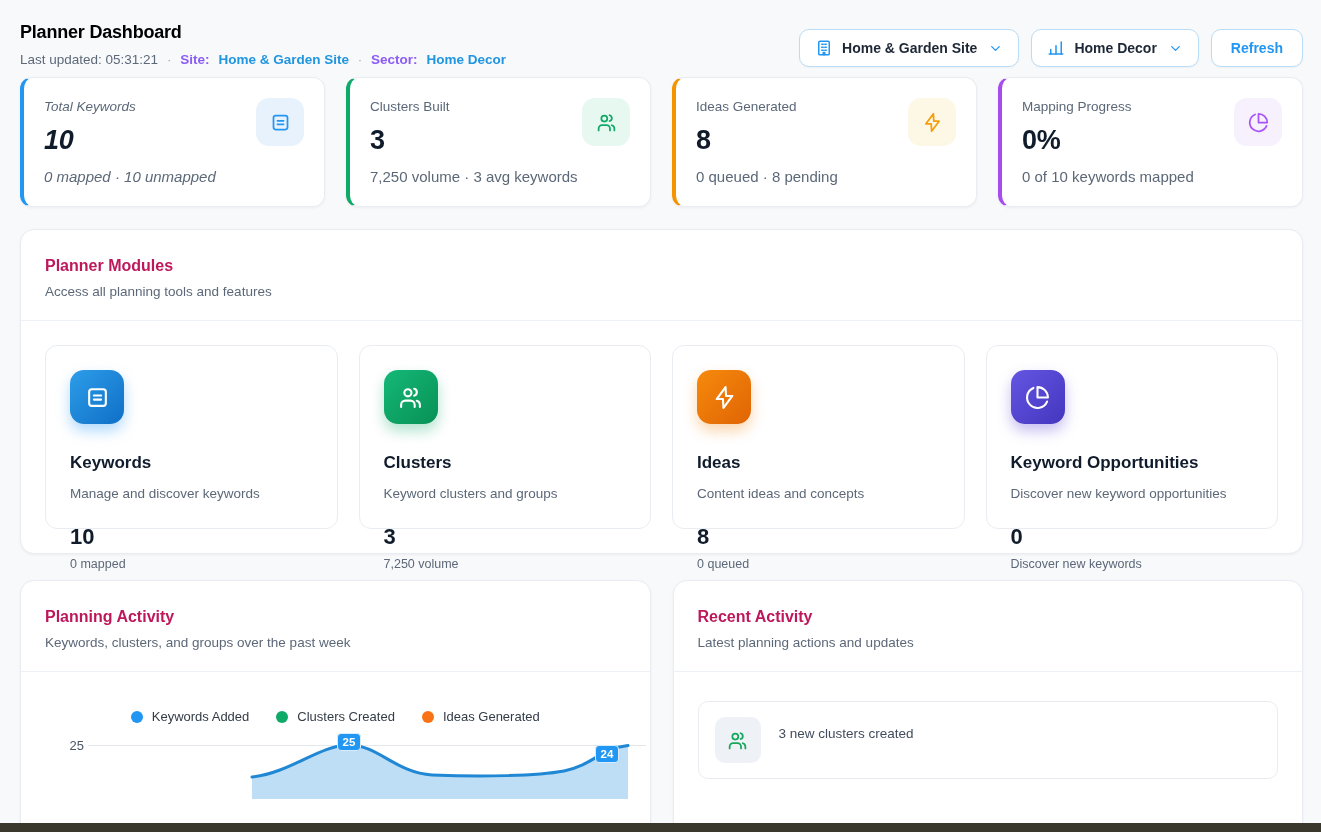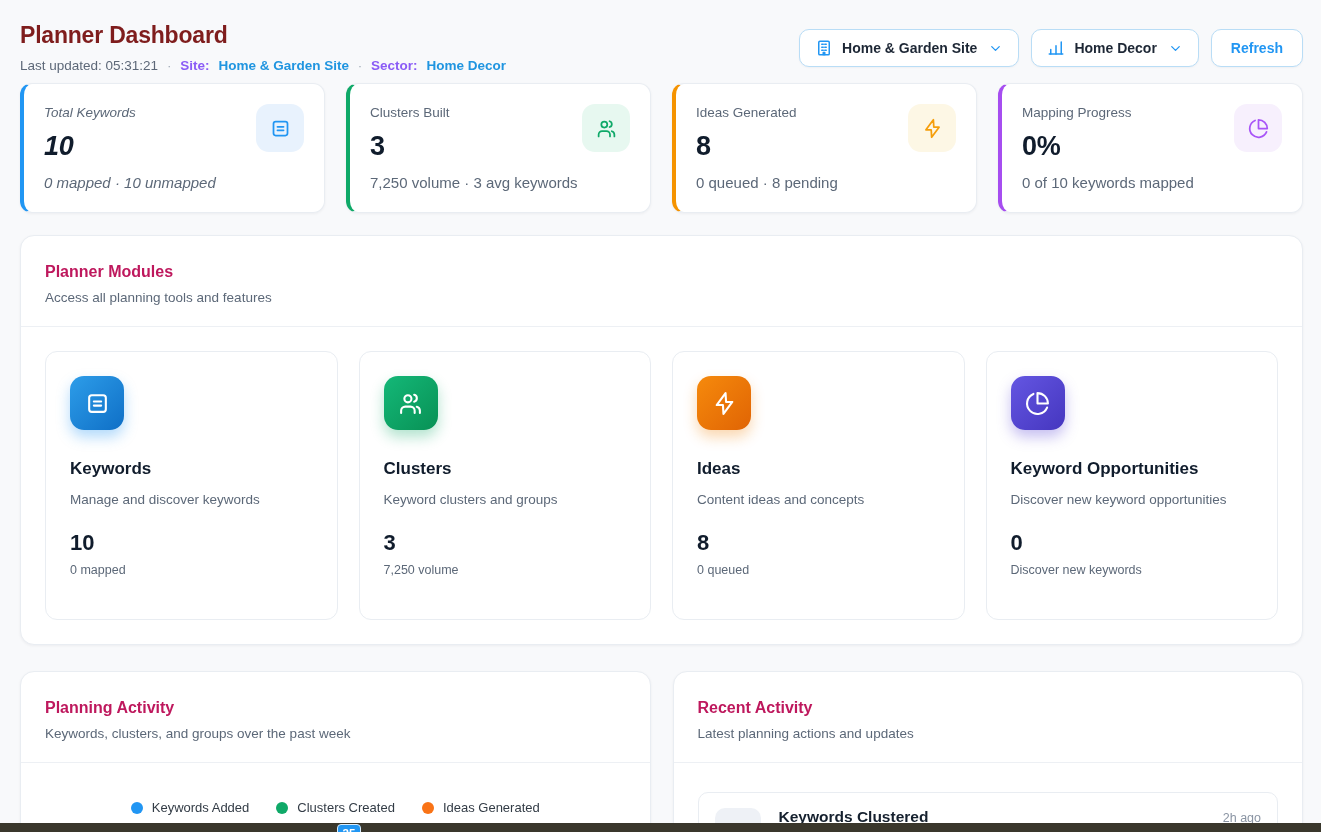--- a/index.html
+++ b/index.html
@@ -9,21 +9,21 @@
     position: relative;
     width: 1321px; height: 832px;
     background: #f8f9fb;
     overflow: hidden;
     color: #15202e;
   }
   .page { padding: 22px 18px 0 20px; }
 
   
   .header-row { display:flex; justify-content:space-between; align-items:flex-start; }
-  .page-title { font-size: 23px; font-weight: 700; color:#7f1d1d; letter-spacing:-0.2px; }
+  .page-title { font-size: 18px; font-weight: 700; color:#000000; letter-spacing:-0.2px; }
   .meta-row { display:flex; align-items:center; gap:9px; margin-top:9px; font-size:13.5px; color:#5d6878; }
   .meta-label { color:#8b5cf6; font-weight:700; }
   .meta-link { color:#2095e0; font-weight:600; text-decoration:none; cursor:pointer; }
   .meta-dot { color:#9aa4b1; font-size:12px; }
   .header-actions { display:flex; gap:12px; margin-top:7px; }
   .selector-btn, .refresh-btn {
     display:flex; align-items:center; gap:9px;
     background:#fff; border:1px solid #b9ddf6; border-radius:10px;
     padding:9px 15px; font-size:14px; font-weight:700; color:#1d2735;
     cursor:pointer; box-shadow:0 1px 2px rgba(16,24,40,.04);
@@ -58,21 +58,21 @@
 
   
   .panel { background:#fff; border:1px solid #e9edf2; border-radius:14px; box-shadow:0 1px 3px rgba(16,24,40,.05); }
   .panel-head { padding:27px 24px 21px; }
   .panel-title { font-size:16px; font-weight:700; color:#be185d; }
   .panel-sub { font-size:13.5px; color:#5c6878; margin-top:9px; }
   .panel-divider { height:1px; background:#edf0f4; }
 
   .modules-panel { margin-top:22px; }
   .modules-grid { display:grid; grid-template-columns:repeat(4,1fr); gap:21px; padding:24px; }
-  .module-card { background:#fff; border:1px solid #e9edf2; border-radius:12px; padding:24px; height:269px; cursor:pointer; }
+  .module-card { background:#fff; border:1px solid #e9edf2; border-radius:12px; padding:24px; height:184px; cursor:pointer; }
   .module-icon { width:54px; height:54px; border-radius:14px; display:flex; align-items:center; justify-content:center; color:#fff; }
   .module-icon svg { width:25px; height:25px; }
   .mi-blue   { background:linear-gradient(135deg,#2d9de9,#0f6fc6); box-shadow:0 7px 14px rgba(33,150,243,.35); }
   .mi-green  { background:linear-gradient(135deg,#14b878,#089155); box-shadow:0 7px 14px rgba(15,169,104,.32); }
   .mi-orange { background:linear-gradient(135deg,#f68a0c,#e06404); box-shadow:0 7px 14px rgba(240,130,10,.32); }
   .mi-indigo { background:linear-gradient(135deg,#6456e2,#4536bf); box-shadow:0 7px 14px rgba(91,73,214,.35); }
   .module-title { margin-top:29px; font-size:17px; font-weight:800; color:#101c2c; }
   .module-sub { margin-top:13px; font-size:13.5px; color:#5c6878; }
   .module-value { margin-top:23px; font-size:22px; font-weight:800; color:#101c2c; }
   .module-caption { margin-top:7px; font-size:12.5px; color:#5c6878; }
@@ -314,24 +314,20 @@
         <div class="activity-item">
           <div class="activity-chip">
             <svg class="stroke" viewBox="0 0 24 24">
                 <path d="M16 21v-2a4 4 0 0 0-4-4H7a4 4 0 0 0-4 4v2"></path>
                 <circle cx="9.5" cy="7.5" r="3.4"></circle>
                 <path d="M21 21v-2a4 4 0 0 0-3-3.85"></path>
                 <path d="M15.5 3.7a3.4 3.4 0 0 1 0 6.6"></path>
               </svg>
           </div>
           <div class="activity-body">
-            <div class="activity-top">
-              <div class="activity-title">Keywords Clustered</div>
-              <div class="activity-time">2h ago</div>
-            </div>
             <div class="activity-sub">3 new clusters created</div>
           </div>
         </div>
       </div>
 
     </div>
   </div>
 
   <div class="bottom-bar"></div>
 </div>

